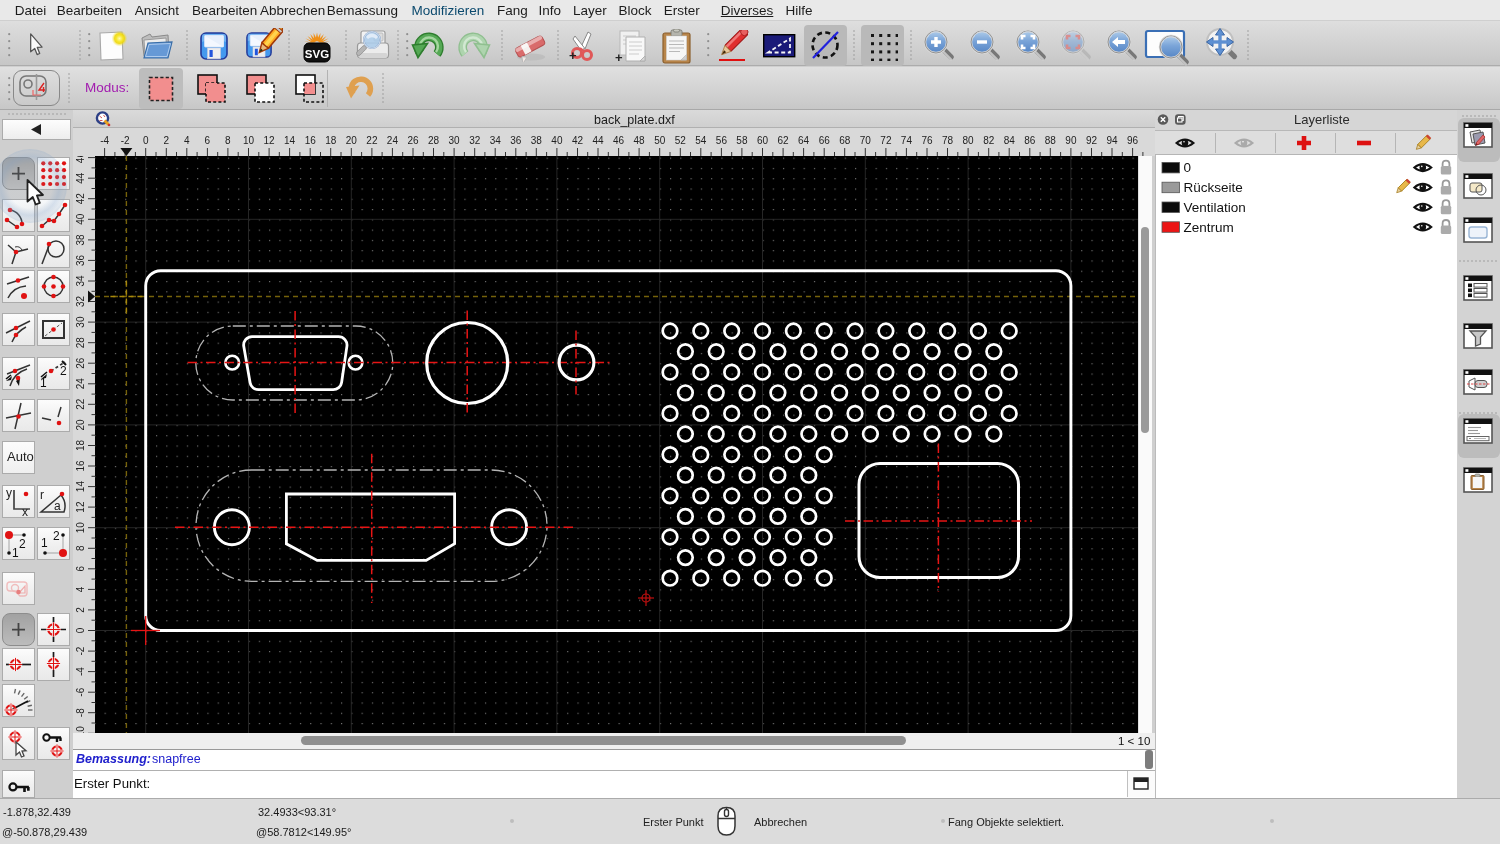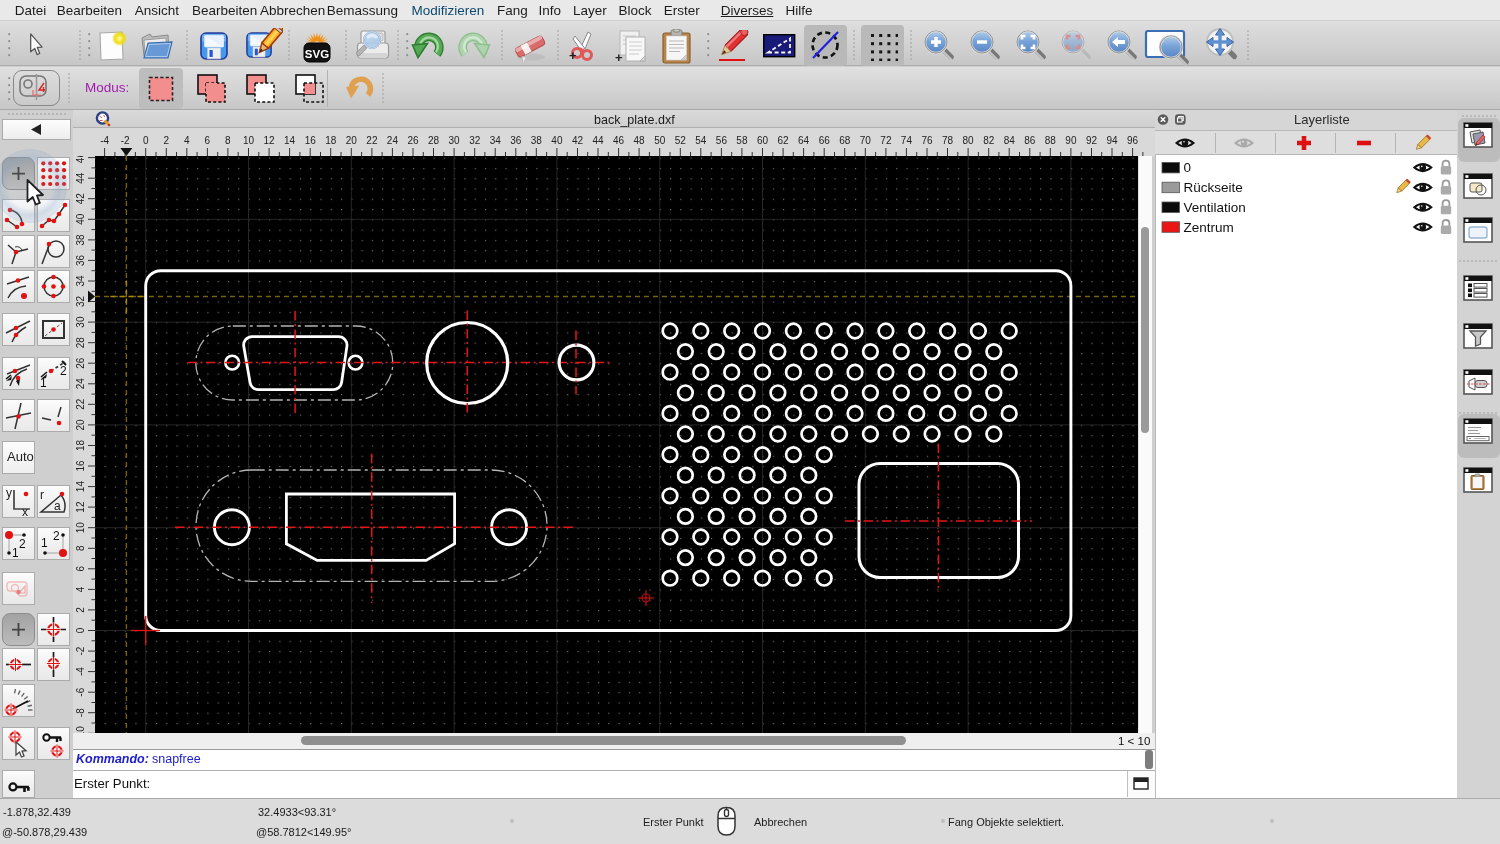--- a/index.html
+++ b/index.html
@@ -1185,21 +1185,21 @@
         <circle cx="698.4" cy="422.2" r="7.3"></circle>
         <circle cx="729.2" cy="422.2" r="7.3"></circle>
       </g>
     </svg>
 <div style="position:absolute;left:1138px;top:156px;width:14px;height:577px;background:#fafafa;border-left:1px solid #e0e0e0;"></div>
 <div style="position:absolute;left:1141px;top:227px;width:8px;height:206px;background:#9a9a9a;border-radius:4px;"></div>
 <div style="position:absolute;left:73px;top:733px;width:1082px;height:16px;background:#efefef;"></div>
 <div style="position:absolute;left:301px;top:736px;width:605px;height:9px;background:#8f8f8f;border-radius:4.5px;"></div>
 <div style="position:absolute;left:1118px;top:735px;font:400 11.5px 'Liberation Sans', sans-serif;color:#111;white-space:nowrap;">1 &lt; 10</div>
 <div style="position:absolute;left:73px;top:749px;width:1082px;height:21px;background:#fff;border-top:1px solid #999;"></div>
-<div style="position:absolute;left:76px;top:752px;font:700 12.5px 'Liberation Sans', sans-serif;color:#2020cc;white-space:nowrap;font-style:italic;">Kommando:</div>
+<div style="position:absolute;left:76px;top:752px;font:700 12.5px 'Liberation Sans', sans-serif;color:#2020cc;white-space:nowrap;font-style:italic;">Bemassung:</div>
 <div style="position:absolute;left:152px;top:752px;font:400 12.5px 'Liberation Sans', sans-serif;color:#2020cc;white-space:nowrap;">snapfree</div>
 <div style="position:absolute;left:1145px;top:750px;width:8px;height:19px;background:#7d7d7d;border-radius:3px;"></div>
 <div style="position:absolute;left:73px;top:770px;width:1082px;height:28px;background:#fff;border-top:1px solid #b0b0b0;"></div>
 <div style="position:absolute;left:74px;top:776px;font:400 13.2px 'Liberation Sans', sans-serif;color:#111;white-space:nowrap;">Erster Punkt:</div>
 <div style="position:absolute;left:1127px;top:771px;width:28px;height:26px;background:#fbfbfb;border-left:1px solid #c0c0c0;"></div>
 <svg style="position:absolute;left:1133px;top:777px;" width="17" height="14" viewBox="0 0 17 14">
       <rect x="1" y="1" width="14" height="11" fill="#fff" stroke="#222" stroke-width="1.4"></rect>
       <rect x="1" y="1" width="14" height="4" fill="#222"></rect>
     </svg>
 <div style="position:absolute;left:0;top:798px;width:1500px;height:46px;background:#dcdcdc;border-top:1px solid #ababab;"></div>

